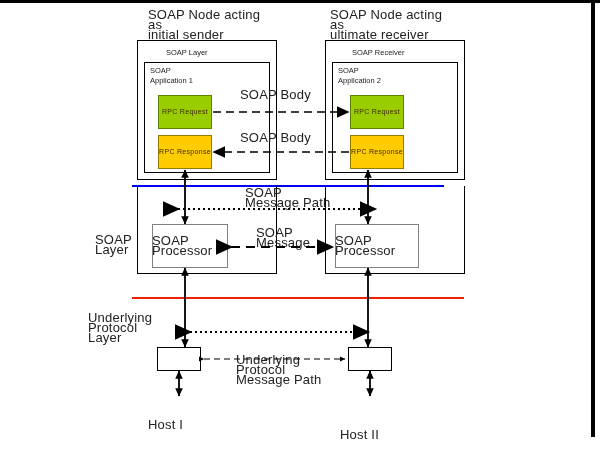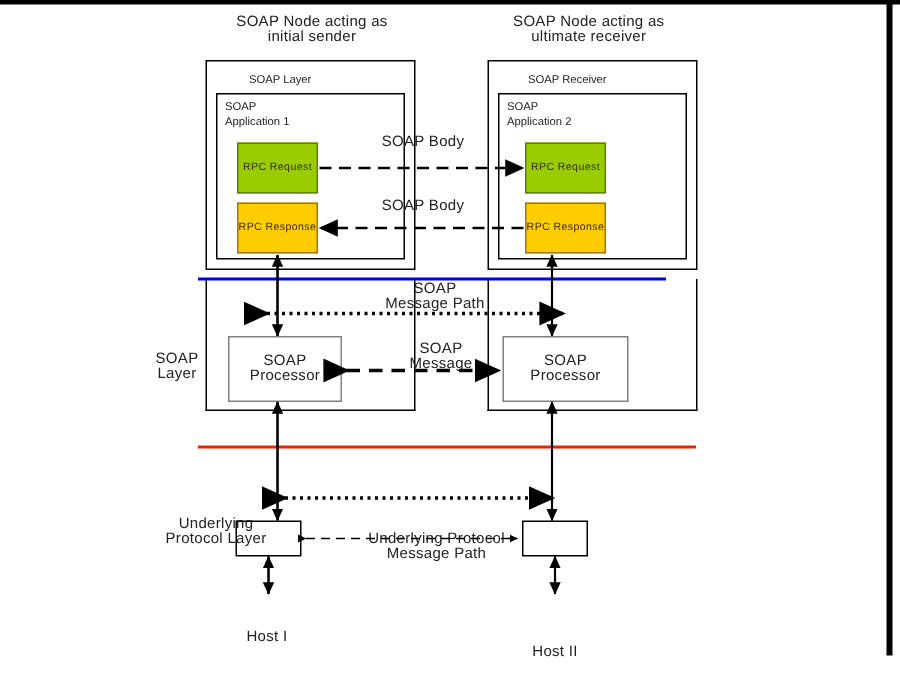--- a/index.html
+++ b/index.html
@@ -5,22 +5,22 @@
 <style>
   html,body{margin:0;padding:0;background:#ffffff;}
   body{width:600px;height:450px;overflow:hidden;
        font-family:"Liberation Sans","DejaVu Sans",sans-serif;color:#000;}
   #canvas{position:relative;width:600px;height:450px;background:#fff;}
 
   
   .frame-top{position:absolute;left:0;top:0;width:600px;height:3px;background:#000;}
   .frame-right{position:absolute;right:5px;top:0;width:4px;height:437px;background:#000;}
 
-  .lbl{position:absolute;font-size:10px;line-height:10px;letter-spacing:.2px;
-       text-align:center;color:#222;white-space:pre-line;}
+  .lbl{position:absolute;font-size:13px;line-height:10px;letter-spacing:.2px;
+       text-align:left;color:#222;white-space:pre-line;}
 
   .box{position:absolute;border:1px solid #000;background:transparent;box-sizing:border-box;}
   .box-gray{position:absolute;border:1.5px solid #808080;background:#fff;box-sizing:border-box;}
   .box-title{position:absolute;font-size:7.5px;line-height:10px;color:#222;white-space:pre-line;}
 
   .rpc{position:absolute;box-sizing:border-box;border:1px solid #4a4a00;
        display:flex;flex-direction:column;align-items:center;justify-content:center;
        font-size:7px;line-height:9.5px;color:#3a2a00;text-align:center;letter-spacing:.3px;}
   .rpc.green{background:#9ACD00;border-color:#5f7f00;}
   .rpc.orange{background:#FFCC00;border-color:#9a7b00;}
@@ -85,21 +85,21 @@
 Processor</div>
 
   <div class="lbl" style="left:95px;top:235px;width:46px;">SOAP
 Layer</div>
 
   <div class="lbl" style="left:245px;top:188px;width:90px;">SOAP
 Message Path</div>
   <div class="lbl" style="left:256px;top:228px;width:76px;">SOAP
 Message</div>
 
-  <div class="lbl" style="left:104px;top:313px;width:80px;margin-top:32px;">Underlying
+  <div class="lbl" style="left:88px;top:313px;width:80px;">Underlying
 Protocol Layer</div>
   <div class="lbl" style="left:236px;top:311px;width:110px;margin-top:44px;">Underlying Protocol
 Message Path</div>
 
   <div class="box" style="left:157px;top:347px;width:44px;height:24px;"></div>
   <div class="box" style="left:348px;top:347px;width:44px;height:24px;"></div>
 
   <div class="lbl" style="left:148px;top:420px;width:60px;">Host I</div>
   <div class="lbl" style="left:340px;top:430px;width:60px;">Host II</div>
 

